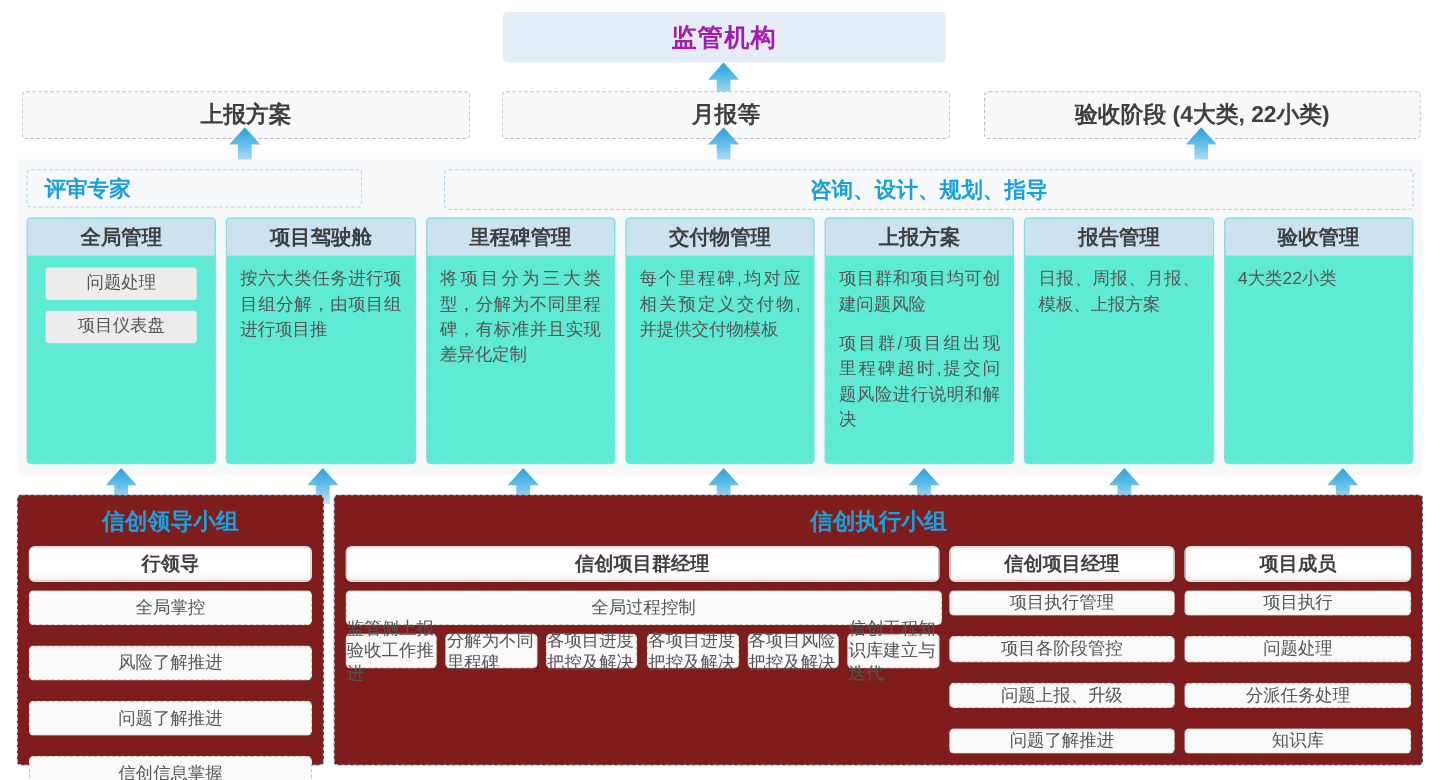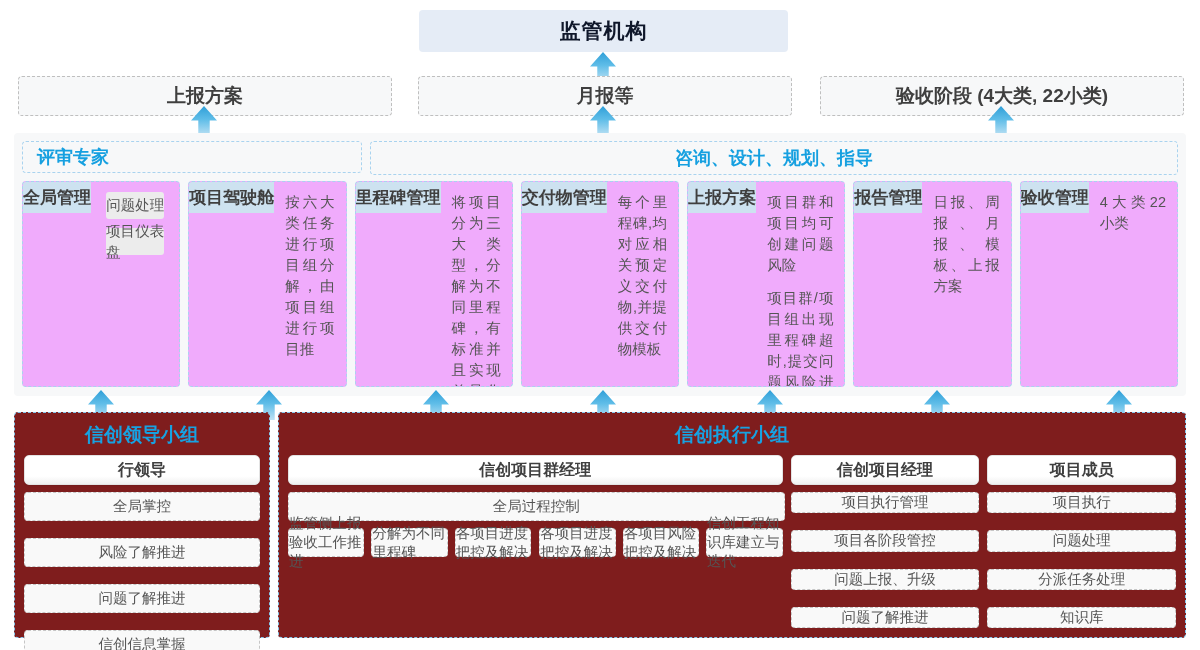--- a/index.html
+++ b/index.html
@@ -15,21 +15,21 @@
     position:absolute;width:26px;height:30px;
     background:linear-gradient(to bottom,#2f9fd8 0%,#5fbde8 45%,#bfe2f4 100%);
     clip-path:polygon(50% 0%,100% 48%,72% 48%,72% 100%,28% 100%,28% 48%,0% 48%);
   }
 
   
   .regulator{
     position:absolute;left:419px;top:10px;width:369px;height:42px;
     background:#e5ecf6;border-radius:4px;
     display:flex;align-items:center;justify-content:center;
-    color:#0f172a;font-weight:bold;font-size:21px;letter-spacing:1px;
+    color:#a21caf;font-weight:bold;font-size:21px;letter-spacing:1px;
   }
 
   
   .report-box{
     position:absolute;top:76px;height:38px;
     background:#f7f8f9;border:1px dashed #bfbfbf;border-radius:4px;
     display:flex;align-items:center;justify-content:center;
     font-size:19px;font-weight:bold;color:#3f3f3f;
   }
   #rp0{left:18px;width:372px;}
@@ -40,30 +40,30 @@
   .mid-panel{
     position:absolute;left:14px;top:133px;width:1172px;height:263px;
     background:#f7f8f9;border-radius:4px;
   }
   .band{
     position:absolute;top:8px;height:32px;
     border:1px dashed #a9d3ef;border-radius:4px;
     display:flex;align-items:center;
     color:#16a0e0;font-weight:bold;font-size:18px;
   }
-  #band-left{left:8px;width:340px;padding-left:14px;box-sizing:border-box;}
+  #band-left{left:8px;width:280px;padding-left:14px;box-sizing:border-box;}
   #band-right{left:356px;width:806px;justify-content:center;}
 
   .cards{
     position:absolute;left:8px;top:48px;width:1156px;height:206px;
     display:flex;gap:8px;
   }
   .card{
     flex:1;border:1px dashed #a9d3ef;border-radius:4px;
-    background:#f0abfc;display:flex;flex-direction:row;overflow:hidden;
+    background:#5eead4;display:flex;flex-direction:column;overflow:hidden;
   }
   .card-head{
     background:#cde2f0;height:31px;flex:none;
     display:flex;align-items:center;justify-content:center;
     font-size:17px;font-weight:bold;color:#3f3f3f;
   }
   .card-body{
     flex:1;padding:10px 11px 6px 11px;
     font-size:14.5px;line-height:21px;color:#555;
     text-align:justify;text-justify:inter-ideograph;

